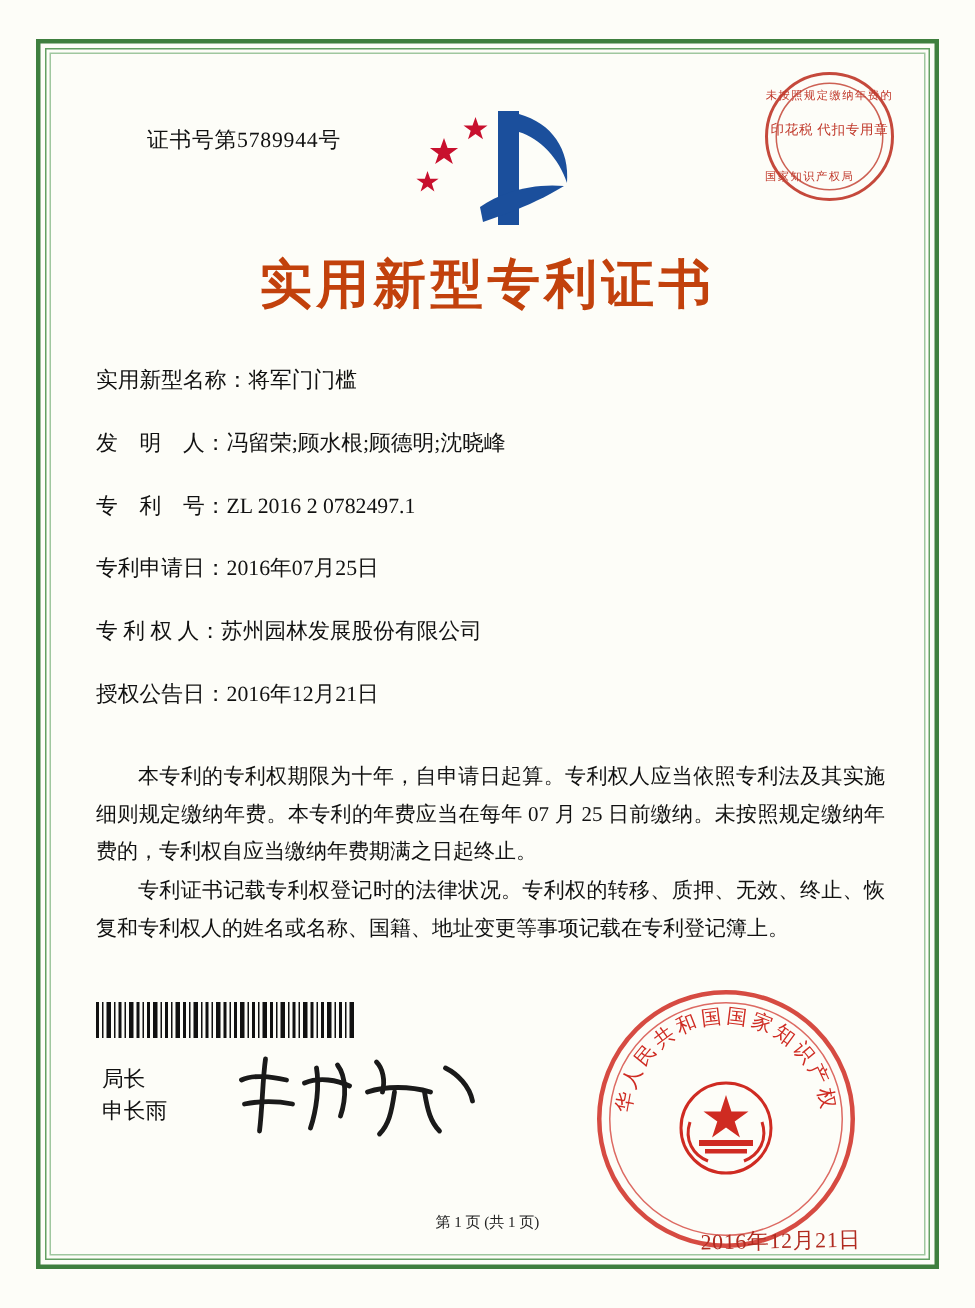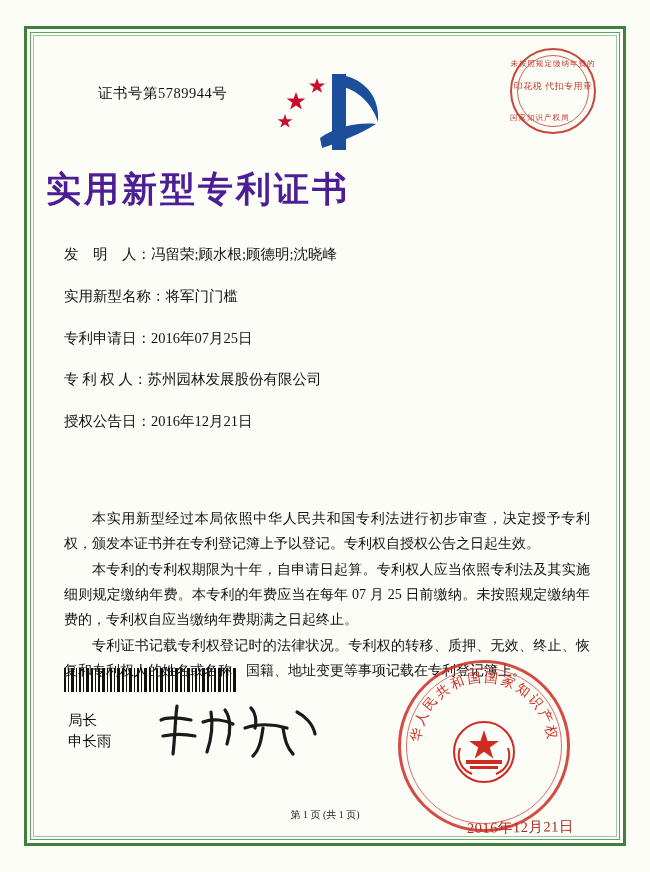--- a/index.html
+++ b/index.html
@@ -132,24 +132,25 @@
     width: 130px;
     height: 92px;
   }
 
   
   .main-title {
     position: absolute;
     left: 0;
     right: 0;
     top: 118px;
+    text-align: center;
     font-size: 35px;
     font-weight: bold;
     letter-spacing: 3px;
-    color: #4c1d95;
+    color: #c2410c;
     font-family: "DejaVu Serif", "Liberation Serif", serif;
   }
 
   
   .fields {
     position: absolute;
     left: 18px;
     right: 18px;
     top: 196px;
   }
@@ -297,38 +298,40 @@
         <path d="M72 8 L86 8 L86 84 L72 84 Z" fill="#1b4f9c"></path>
         <path d="M86 10 C108 16, 120 34, 118 56 C113 40, 100 26, 86 22 Z" fill="#1b4f9c"></path>
         <path d="M60 72 C74 62, 96 56, 116 58 C100 68, 80 76, 62 82 Z" fill="#1b4f9c"></path>
       </svg>
     </div>
 
     <div class="main-title">实用新型专利证书</div>
 
     <div class="fields">
       <div class="field-row">
+        <span class="field-label">实用新型名称：</span><span class="field-value">将军门门槛</span>
+      </div>
+      <div class="field-row">
         <span class="field-label">发　明　人：</span><span class="field-value">冯留荣;顾水根;顾德明;沈晓峰</span>
       </div>
       <div class="field-row">
-        <span class="field-label">实用新型名称：</span><span class="field-value">将军门门槛</span>
+        <span class="field-label">专　利　号：</span><span class="field-value">ZL 2016 2 0782497.1</span>
       </div>
       <div class="field-row">
         <span class="field-label">专利申请日：</span><span class="field-value">2016年07月25日</span>
       </div>
       <div class="field-row">
         <span class="field-label">专 利 权 人：</span><span class="field-value">苏州园林发展股份有限公司</span>
       </div>
       <div class="field-row">
         <span class="field-label">授权公告日：</span><span class="field-value">2016年12月21日</span>
       </div>
     </div>
 
     <div class="body-text">
-      <p>本实用新型经过本局依照中华人民共和国专利法进行初步审查，决定授予专利权，颁发本证书并在专利登记簿上予以登记。专利权自授权公告之日起生效。</p>
       <p>本专利的专利权期限为十年，自申请日起算。专利权人应当依照专利法及其实施细则规定缴纳年费。本专利的年费应当在每年 07 月 25 日前缴纳。未按照规定缴纳年费的，专利权自应当缴纳年费期满之日起终止。</p>
       <p>专利证书记载专利权登记时的法律状况。专利权的转移、质押、无效、终止、恢复和专利权人的姓名或名称、国籍、地址变更等事项记载在专利登记簿上。</p>
     </div>
 
     <div class="barcode">
       <svg class="bars" viewBox="0 0 172 24" preserveAspectRatio="none">
         <g fill="#111">
           <rect x="0" y="0" width="2" height="24"></rect>
           <rect x="4" y="0" width="1" height="24"></rect>
           <rect x="7" y="0" width="3" height="24"></rect>

